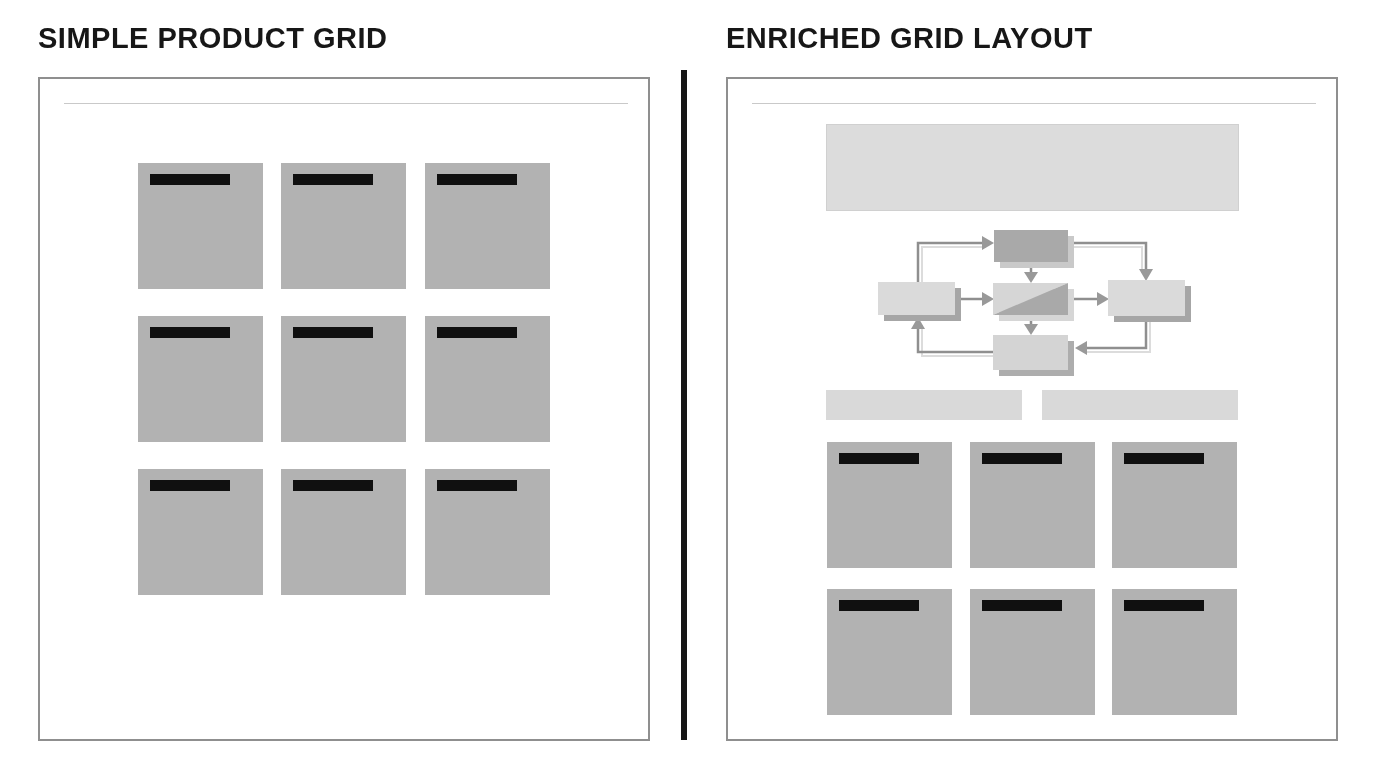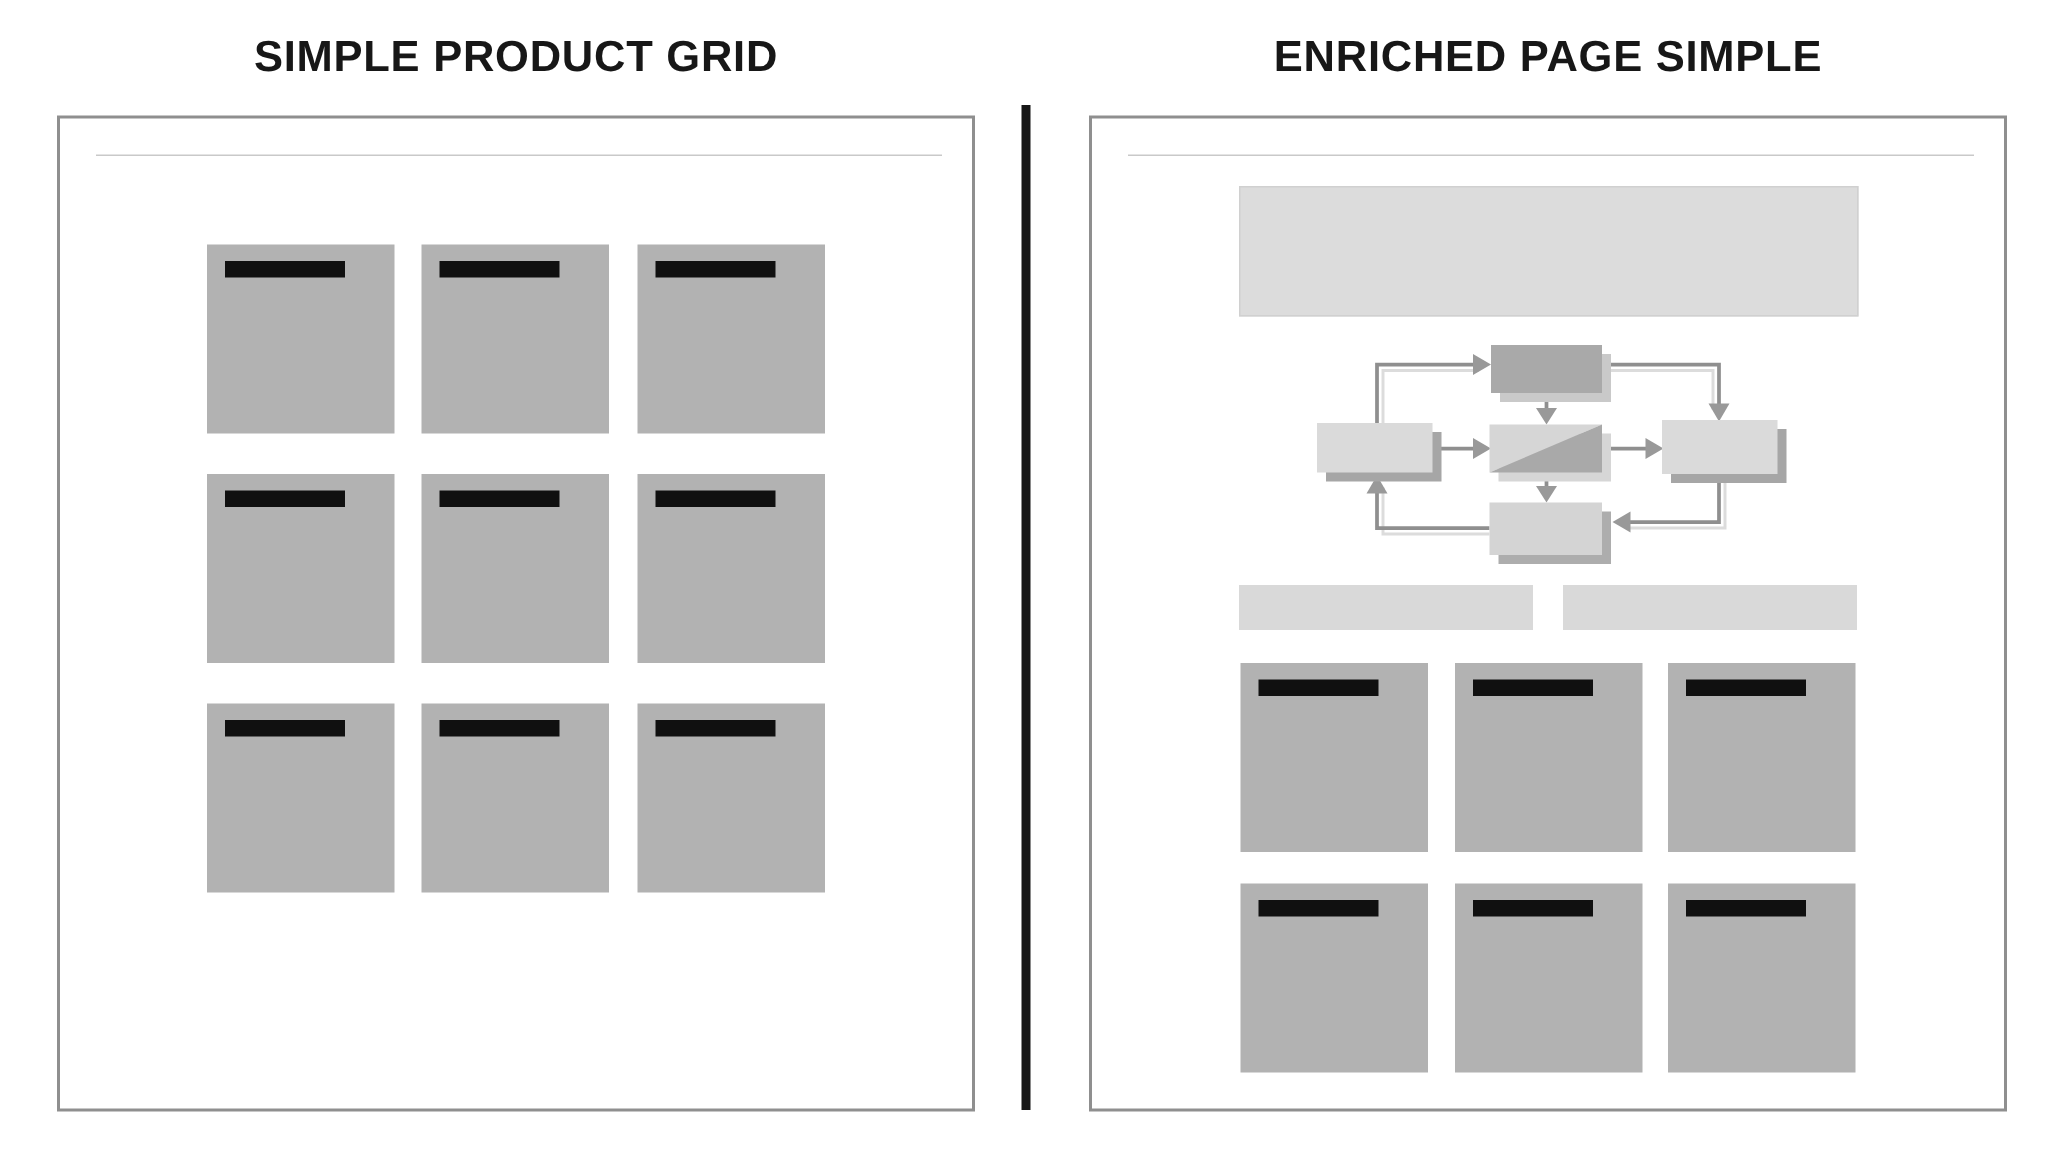--- a/index.html
+++ b/index.html
@@ -3,21 +3,21 @@
 <meta charset="utf-8">
 <style>
   :root{
     --bg:#ffffff; --panel-border:#8f8f8f; --divider:#161616; --title:#171717;
     --card:#b2b2b2; --bar:#101010; --banner:#dcdcdc; --secbar:#d9d9d9;
     --rule:#c9c9c9; --flow-light:#d9d9d9; --flow-dark:#a9a9a9; --arrow:#8f8f8f;
   }
   html,body{margin:0;padding:0;background:var(--bg);}
   body{width:1376px;height:768px;position:relative;overflow:hidden;
        font-family:"Liberation Sans", sans-serif;}
-  .title{position:absolute;top:22px;width:612px;text-align:center;
+  .title{position:absolute;top:22px;width:612px;
          font-size:29px;font-weight:800;letter-spacing:.5px;color:var(--title);}
   #title-left{left:38px;} #title-right{left:726px;}
   .panel{position:absolute;top:77px;width:608px;height:660px;
          border:2px solid var(--panel-border);background:#fff;}
   #panel-left{left:38px;} #panel-right{left:726px;}
   .inner-rule{position:absolute;top:24px;left:24px;width:564px;height:1px;
               background:var(--rule);}
   .divider{position:absolute;left:681px;top:70px;width:6px;height:670px;
            background:var(--divider);}
   .card{position:absolute;width:125px;height:126px;background:var(--card);}
@@ -26,21 +26,21 @@
   .banner{position:absolute;left:98px;top:45px;width:411px;height:85px;
           background:var(--banner);border:1px solid #d0d0d0;}
   .secbar{position:absolute;top:311px;width:196px;height:30px;background:var(--secbar);}
   #secbar-1{left:98px;} #secbar-2{left:314px;}
   #flowchart{position:absolute;left:142px;top:146px;}
 </style>
 </head>
 <body>
 
 <div class="title" id="title-left">SIMPLE PRODUCT GRID</div>
-<div class="title" id="title-right">ENRICHED PAGE SIMPLE</div>
+<div class="title" id="title-right">ENRICHED GRID LAYOUT</div>
 
 <div class="divider"></div>
 
 <div class="panel" id="panel-left">
   <div class="inner-rule"></div>
   <div id="left-grid">
       <div class="card" style="left: 98px; top: 84px;">
         <div class="card-bar"></div>
       </div>
       <div class="card" style="left: 241px; top: 84px;">

